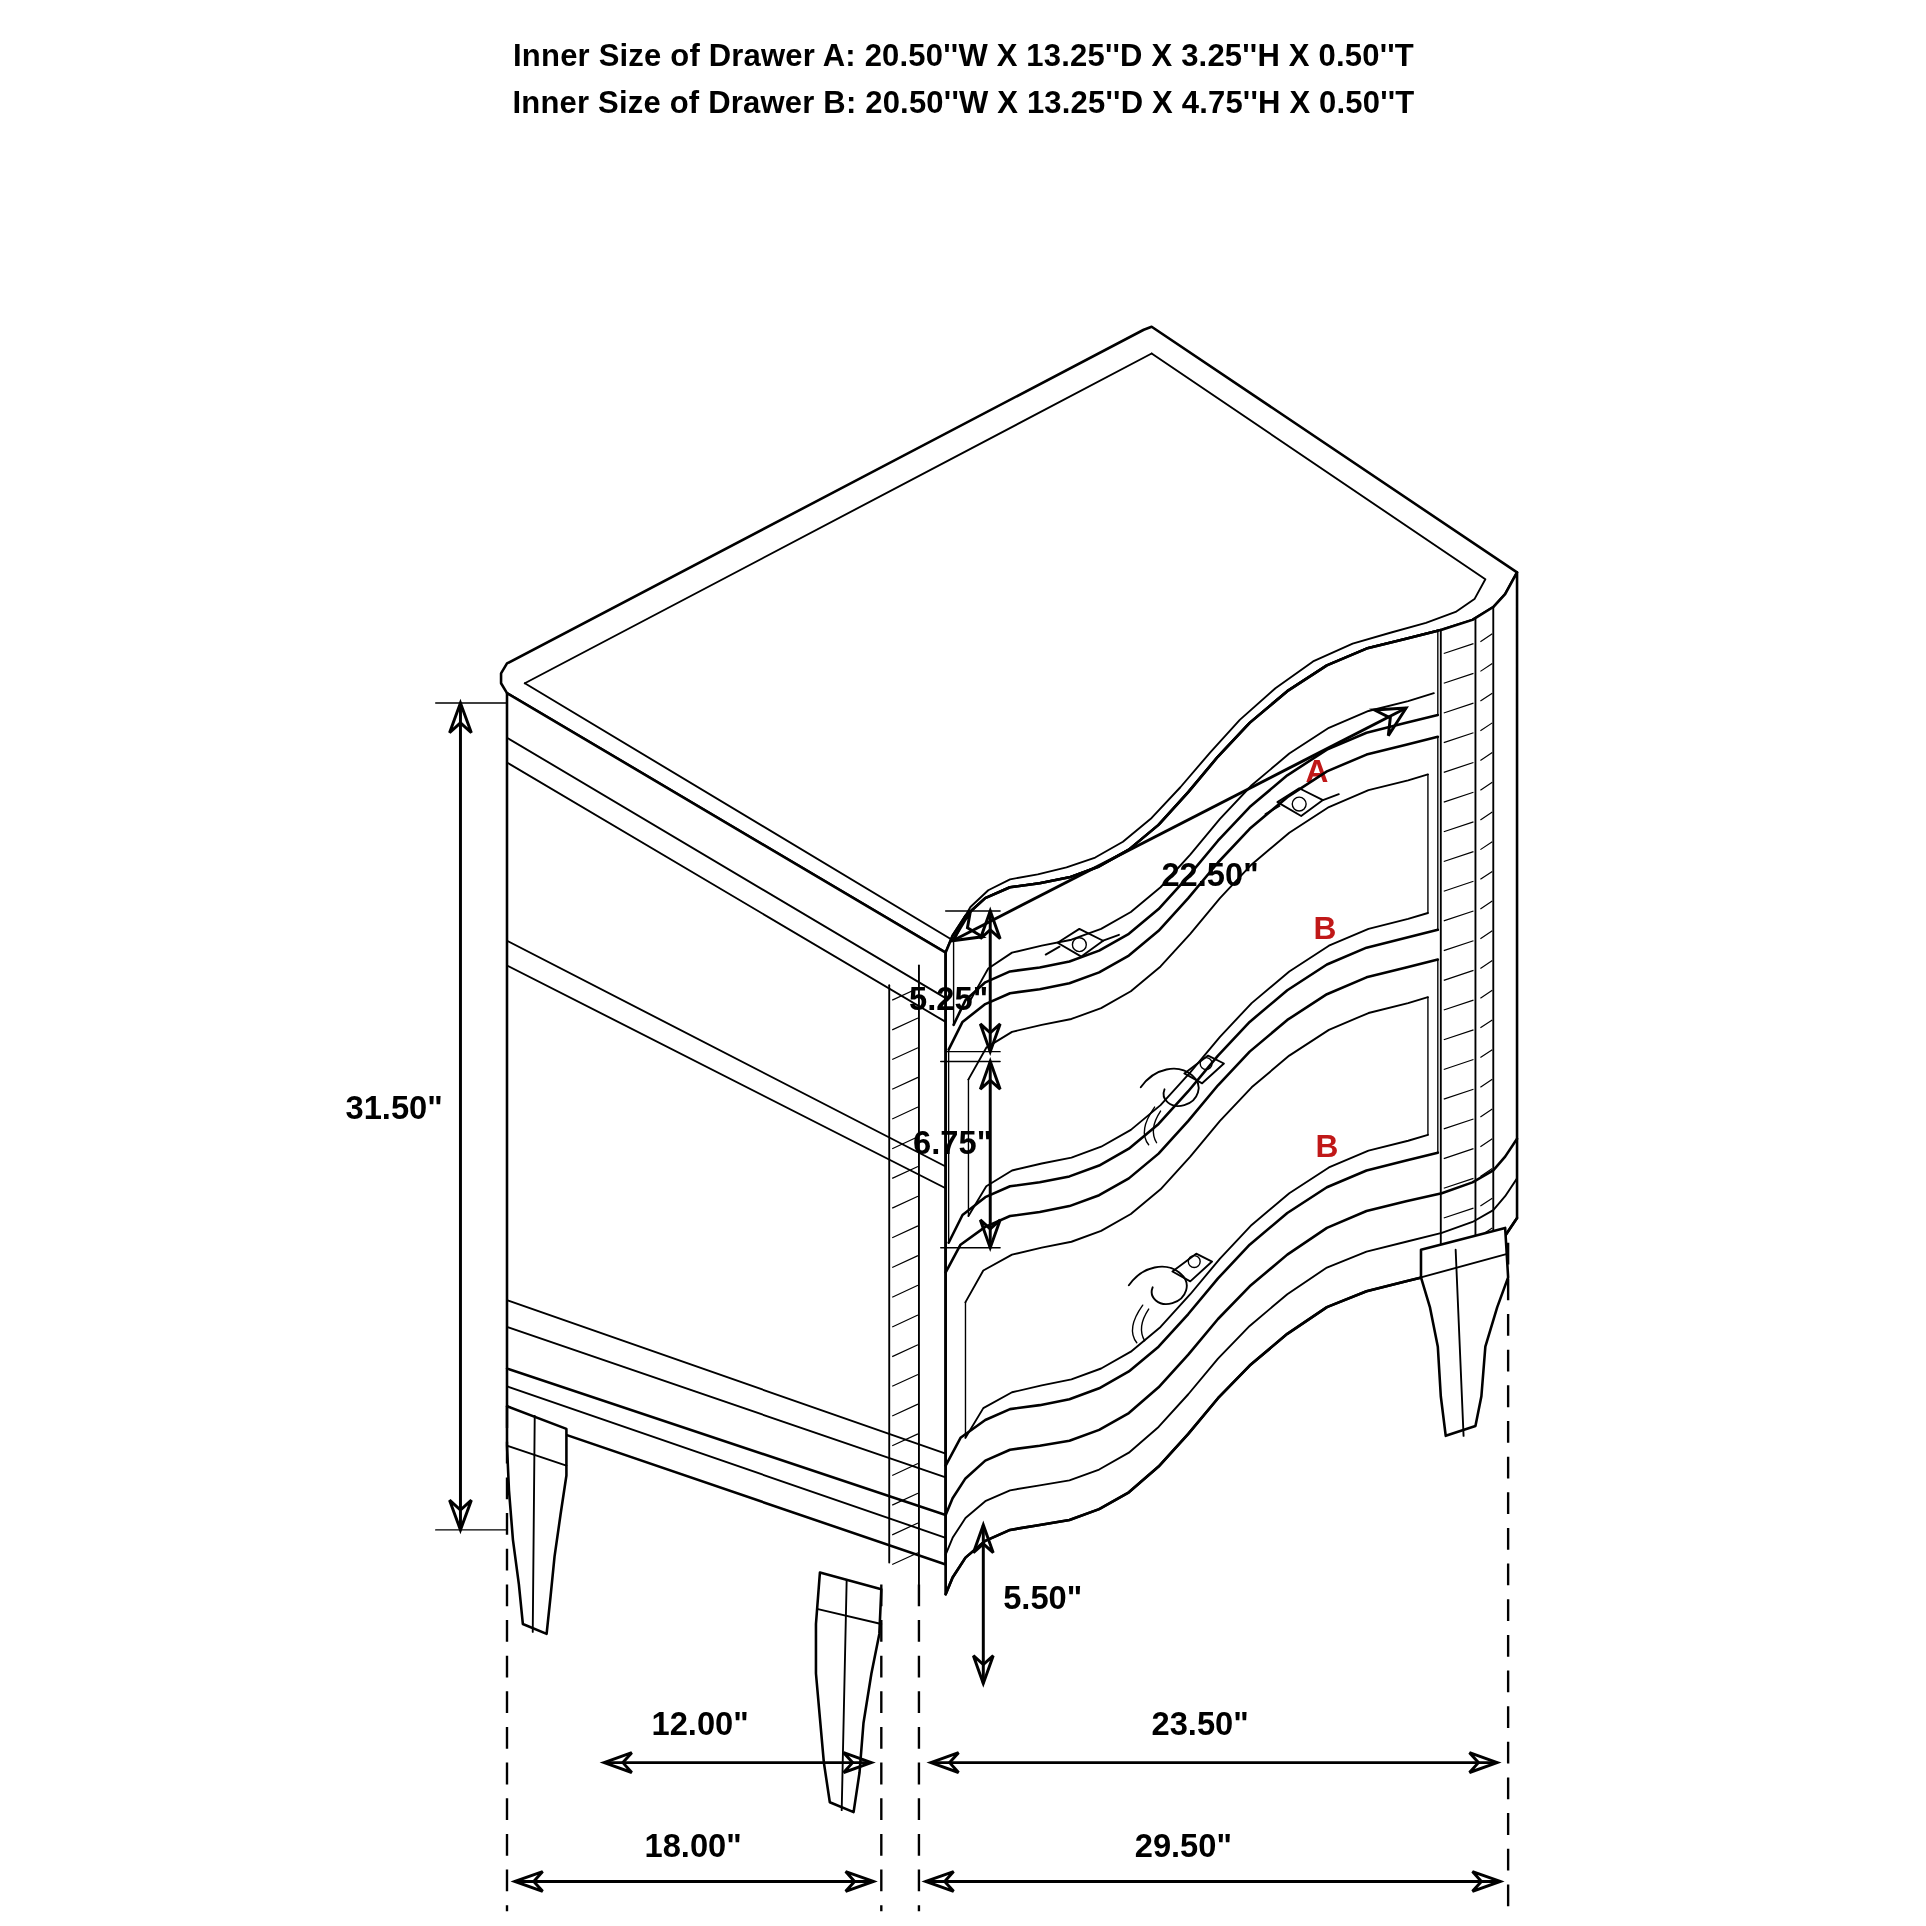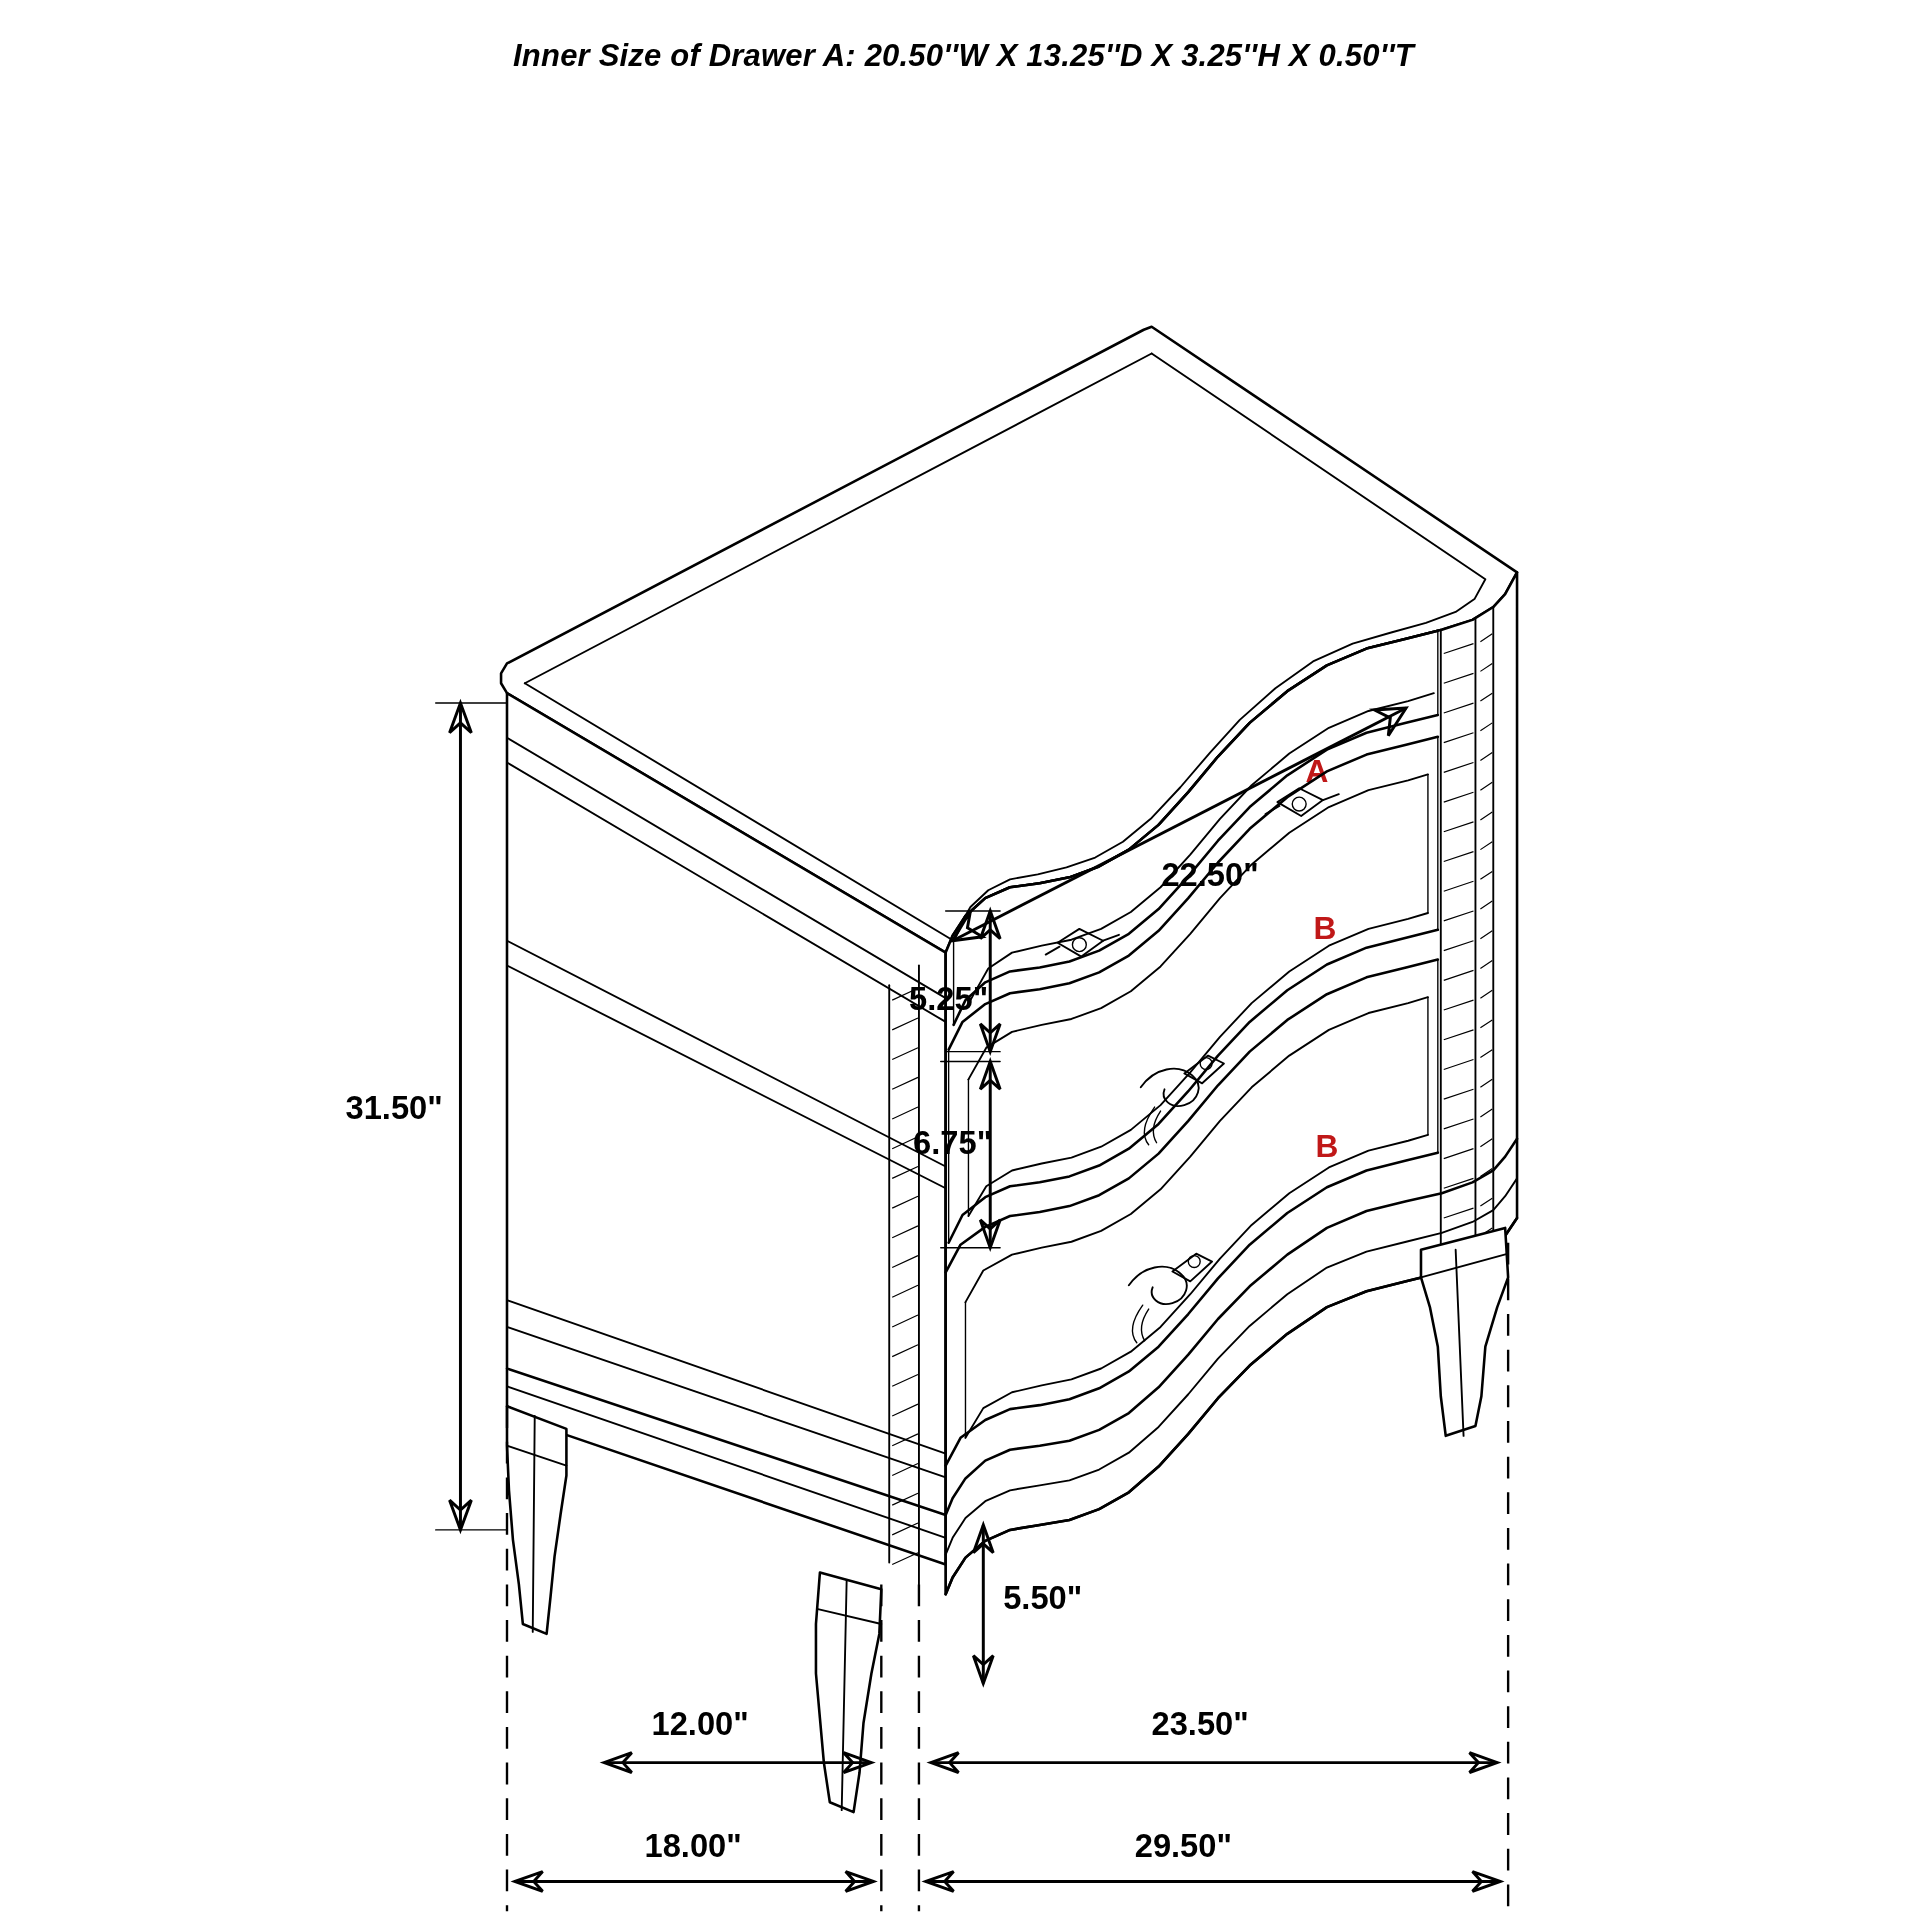--- a/index.html
+++ b/index.html
@@ -19,21 +19,20 @@
     position: relative;
     width: 1927px;
     height: 1927px;
   }
   .header {
     position: absolute;
     top: 32px;
     left: 0;
     width: 1927px;
     text-align: center;
-    font-style: italic;
   }
   .header .line {
     font-size: 31px;
     font-weight: bold;
     letter-spacing: 0.2px;
     line-height: 1.52;
     white-space: nowrap;
   }
   svg#drawing {
     position: absolute;
@@ -93,20 +92,21 @@
     stroke-width: 1.2;
   }
 </style>
 </head>
 <body>
 
 <div id="page">
 
   <div class="header">
     <div class="line">Inner Size of Drawer A: 20.50''W X 13.25''D X 3.25''H X 0.50''T</div>
+    <div class="line">Inner Size of Drawer B: 20.50''W X 13.25''D X 4.75''H X 0.50''T</div>
   </div>
 
   <svg id="drawing" width="1927" height="1927" viewBox="0 0 1946 1946">
 
     <g>
       <path class="ln face" d="M 1163,330 L 1532,578 L 1520,600 L 1508,613 L 1487,626 L 1456,636
                L 1420,645 L 1380,655 L 1340,672 L 1300,698 L 1262,730 L 1230,764
                L 1200,800 L 1170,833 L 1140,858 L 1110,875 L 1080,886 L 1050,892
                L 1020,896 L 995,907 L 975,925 L 962,945 L 955,962
                L 512,700 L 506,690 L 506,680 L 512,670 L 1155,333 Z"></path>

